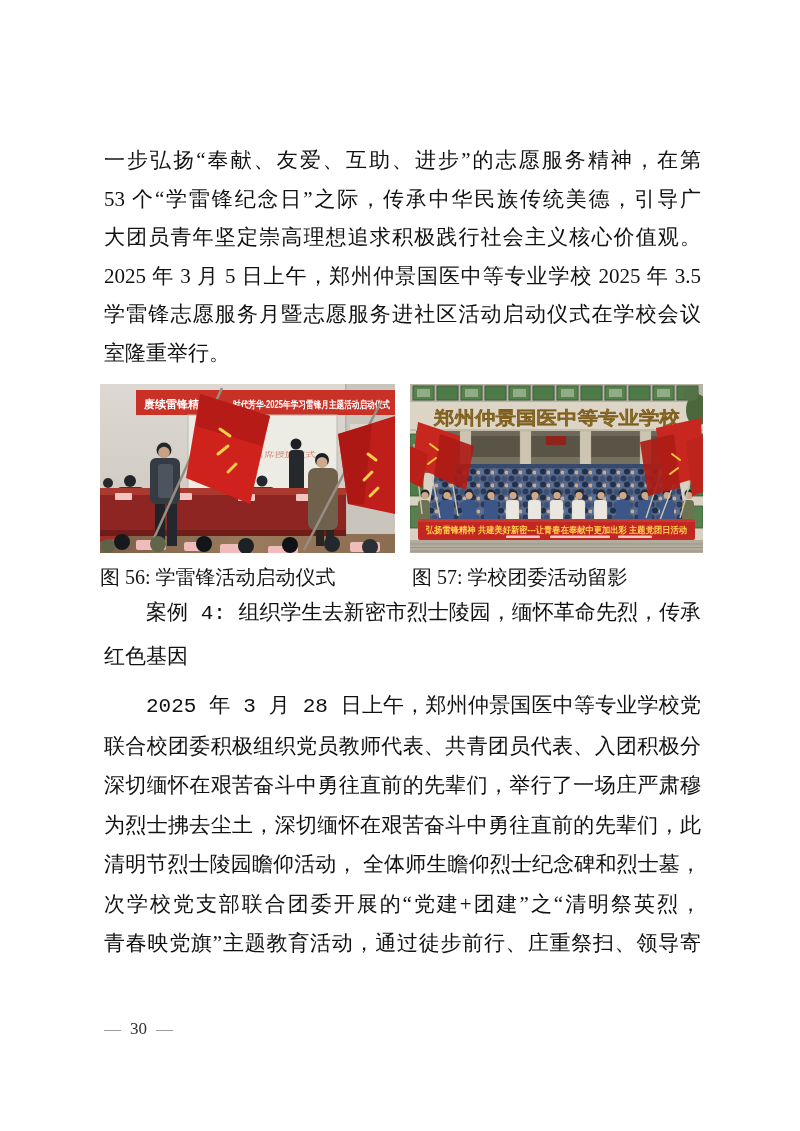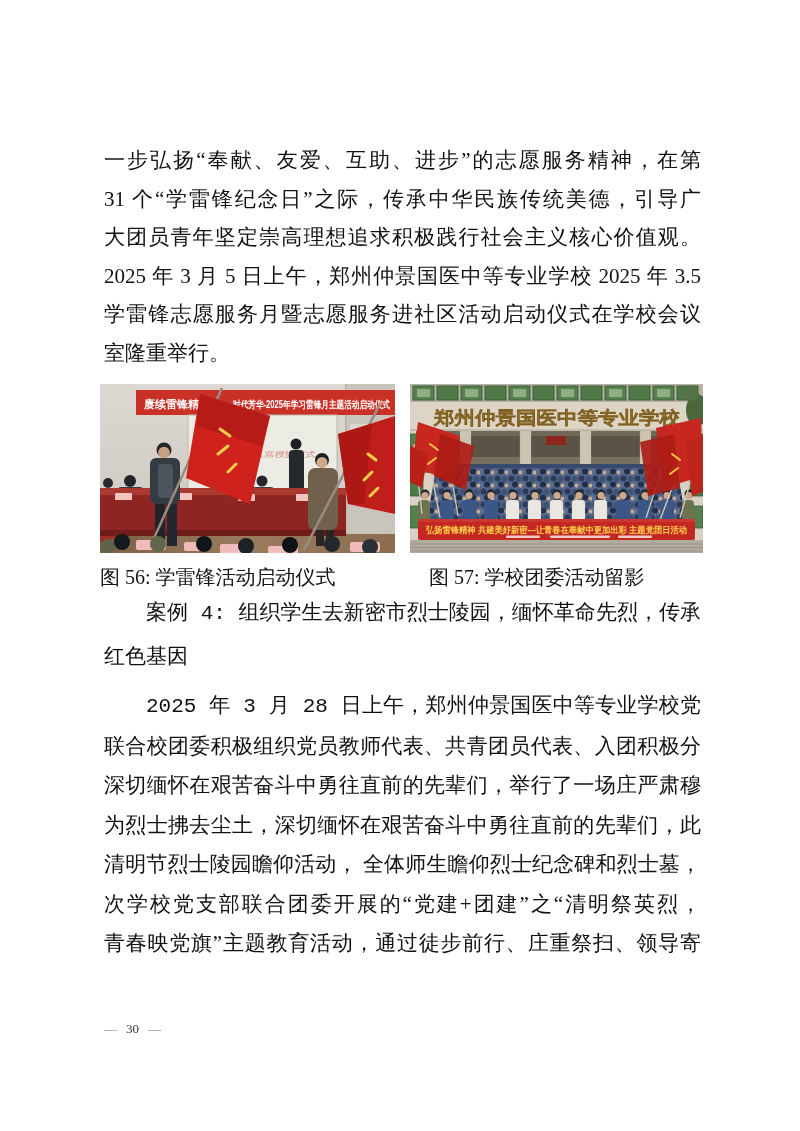--- a/index.html
+++ b/index.html
@@ -9,33 +9,33 @@
   .line{text-align:justify;text-align-last:justify;-moz-text-align-last:justify;
         overflow:hidden;white-space:normal;}
   .line.left{text-align-last:left;-moz-text-align-last:left;}
   .line.indent{text-indent:42px;font-family:Liberation Mono, monospace;}
   .p1 .line{height:38.6px;line-height:38.6px;}
   .p2 .line{height:43px;line-height:43px;}
   .p3 .line{height:39.5px;line-height:39.5px;}
   .figure{position:absolute;top:384px;}
   .figure svg{display:block;}
   .caption{position:absolute;top:564px;font-size:20px;line-height:26px;color:#141414;white-space:nowrap;}
-  .footer{position:absolute;left:104px;top:1019px;font-size:13px;line-height:20px;}
+  .footer{position:absolute;left:104px;top:1019px;font-size:17px;line-height:20px;}
   .footer .dash{color:#8c8c8c;}
   .footer .num{color:#333;margin:0 9px;}
   svg text{font-family:"Liberation Sans","DejaVu Sans",sans-serif;}
 </style>
 </head>
 <body>
 
 <div class="page">
 
   <div class="tblock p1" style="top:141px;">
     <div class="line">一步弘扬“奉献、友爱、互助、进步”的志愿服务精神，在第</div>
-    <div class="line">31 个“学雷锋纪念日”之际，传承中华民族传统美德，引导广</div>
+    <div class="line">53 个“学雷锋纪念日”之际，传承中华民族传统美德，引导广</div>
     <div class="line">大团员青年坚定崇高理想追求积极践行社会主义核心价值观。</div>
     <div class="line">2025 年 3 月 5 日上午，郑州仲景国医中等专业学校 2025 年 3.5</div>
     <div class="line">学雷锋志愿服务月暨志愿服务进社区活动启动仪式在学校会议</div>
     <div class="line left">室隆重举行。</div>
   </div>
 
   <div class="figure" style="left:100px;">
     <svg width="295" height="169" viewBox="0 0 295 169" preserveAspectRatio="none">
       <defs>
         <linearGradient id="lwall" x1="0" y1="0" x2="0" y2="1">
@@ -321,21 +321,21 @@
         <g fill="#f0ddd8" opacity="0.9">
           <rect x="96" y="151.5" width="34" height="2.5" rx="1"></rect>
           <rect x="140" y="151.5" width="60" height="2.5" rx="1"></rect>
           <rect x="208" y="151.5" width="34" height="2.5" rx="1"></rect>
         </g>
       </g>
     </svg>
   </div>
 
   <div class="caption" style="left:100px;">图 56: 学雷锋活动启动仪式</div>
-  <div class="caption" style="left:429px;text-align:right;">图 57: 学校团委活动留影</div>
+  <div class="caption" style="left:412px;text-align:right;">图 57: 学校团委活动留影</div>
 
   <div class="tblock p2" style="top:592px;">
     <div class="line indent">案例 4: 组织学生去新密市烈士陵园，缅怀革命先烈，传承</div>
     <div class="line left">红色基因</div>
   </div>
 
   <div class="tblock p3" style="top:679px;margin-top:8px;">
     <div class="line indent">2025 年 3 月 28 日上午，郑州仲景国医中等专业学校党支部</div>
     <div class="line">联合校团委积极组织党员教师代表、共青团员代表、入团积极分</div>
     <div class="line">深切缅怀在艰苦奋斗中勇往直前的先辈们，举行了一场庄严肃穆的</div>

